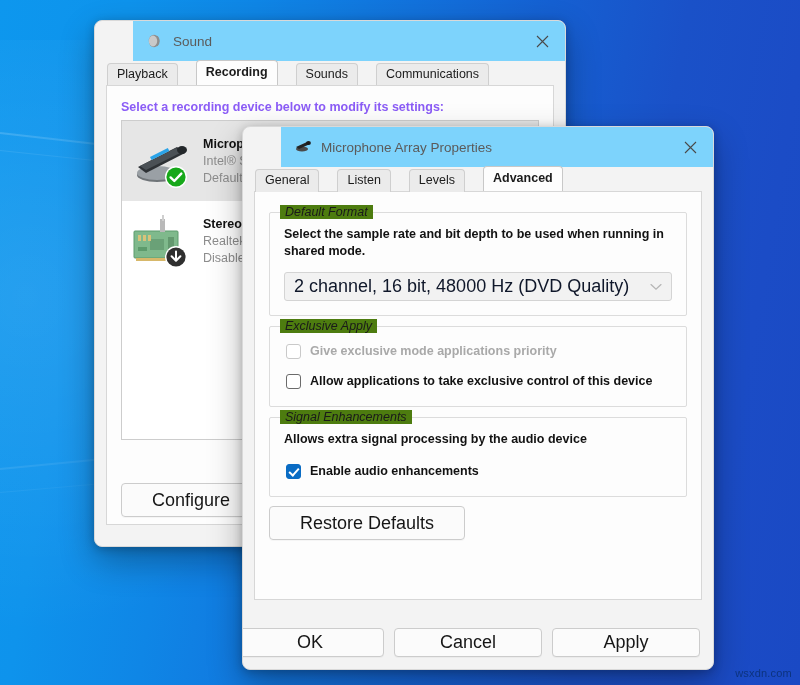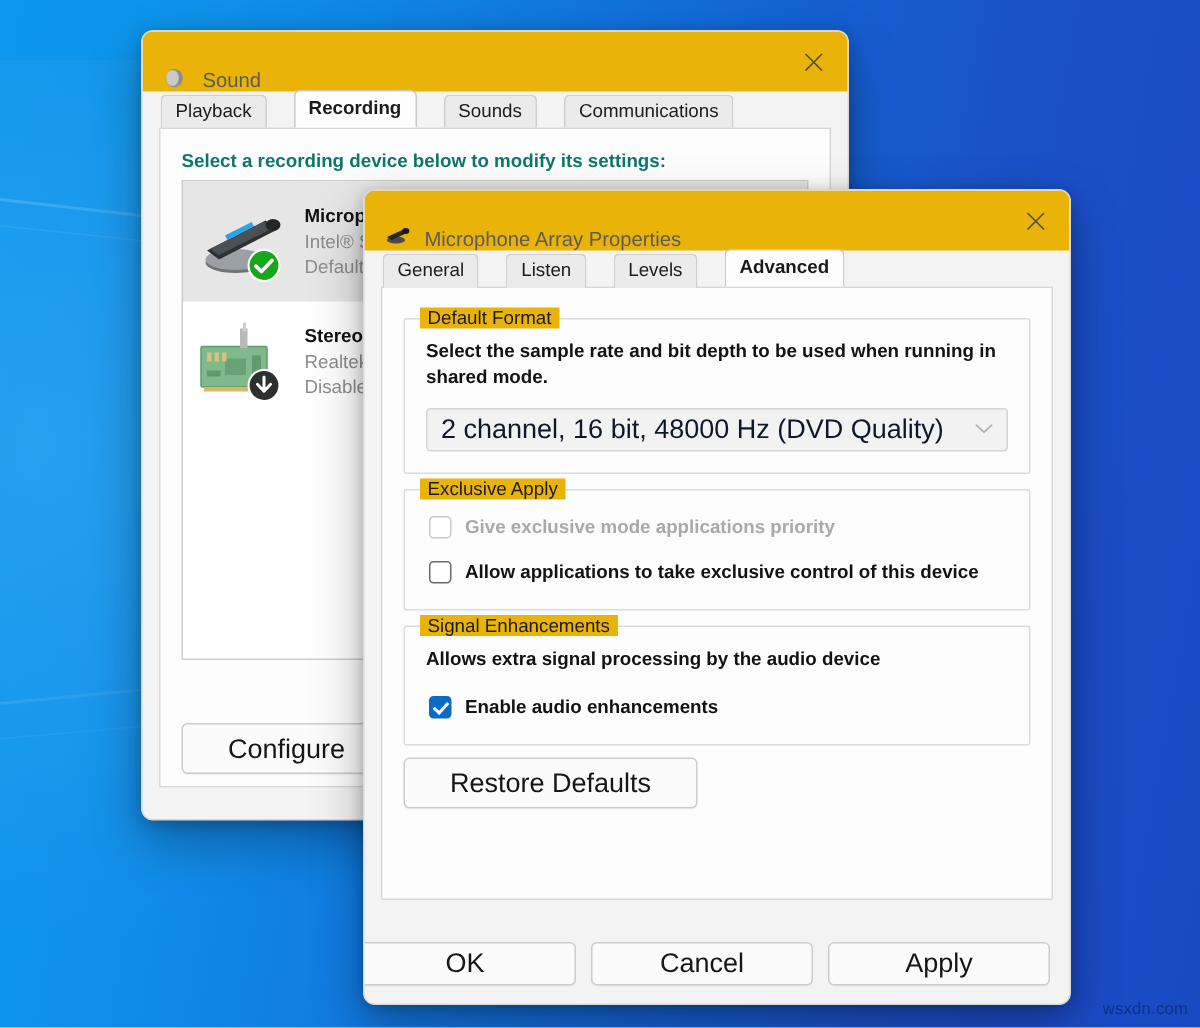--- a/index.html
+++ b/index.html
@@ -60,25 +60,26 @@
     position: absolute;
     background: #f3f3f3;
     border-radius: 8px;
     box-shadow: 0 14px 34px rgba(0,0,0,0.30), 0 2px 10px rgba(0,0,0,0.22);
     border: 1px solid #d9d9d9;
     overflow: hidden;
   }
 
   .titlebar {
     height: 40px;
-    background: #eab308;
-    display: flex;
-    align-items: flex-end;
+    background: #7dd3fc;
+    display: flex;
+    align-items: center;
     padding: 0 0 0 13px;
     position: relative;
+    margin-left: 38px;
   }
   .title-icon {
     width: 18px; height: 18px;
     margin-right: 9px;
     flex: 0 0 auto;
     display: block;
   }
   .title-text {
     font-size: 13.5px;
     color: #5b5b5b;
@@ -135,21 +136,21 @@
     width: 470px;
     height: 525px;
   }
   #sound-window .tabpanel {
     height: 438px;
     position: relative;
     padding: 0;
   }
   .sound-hint {
     font-size: 12.5px;
-    color: #0f766e;
+    color: #8b5cf6;
     font-weight: 600;
     padding: 14px 0 6px 14px;
   }
   .device-list {
     margin: 0 14px;
     border: 1px solid #cdcdcd;
     background: #ffffff;
     height: 318px;
     overflow: hidden;
   }
@@ -221,24 +222,25 @@
     border-radius: 2px;
     margin: 10px 3px 0 3px;
     padding: 13px 14px 14px 14px;
     position: relative;
     background: #fdfdfd;
   }
   .group-title {
     position: absolute;
     top: -8px;
     left: 10px;
-    background: #eab308;
+    background: #4d7c0f;
     padding: 0 5px;
     font-size: 12.5px;
     color: #1a1a1a;
+    font-style: italic;
   }
   .group-desc {
     font-size: 12.5px;
     color: #121212;
     font-weight: 600;
     line-height: 17px;
     margin: 0 0 12px 0;
   }
   .combo {
     display: flex;

